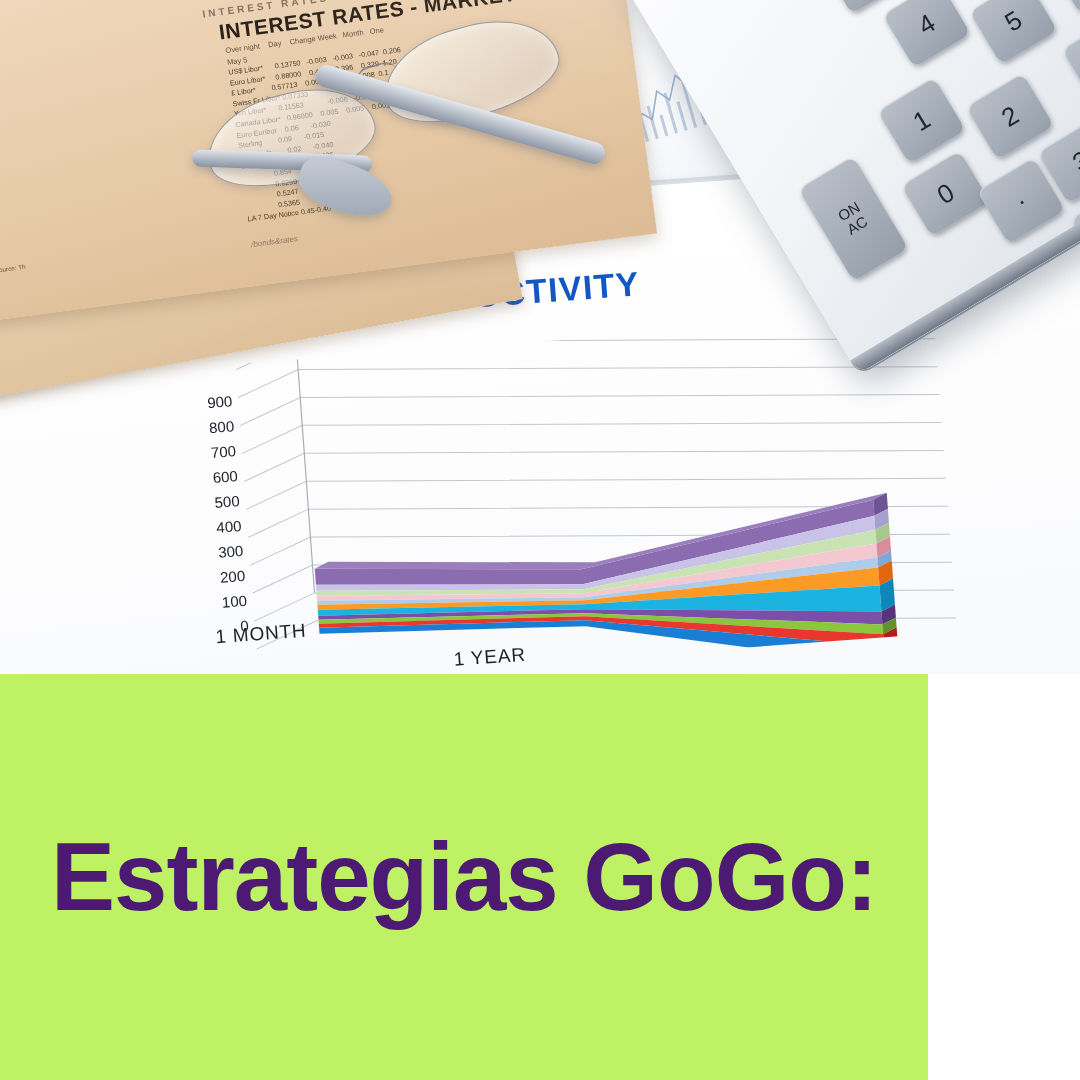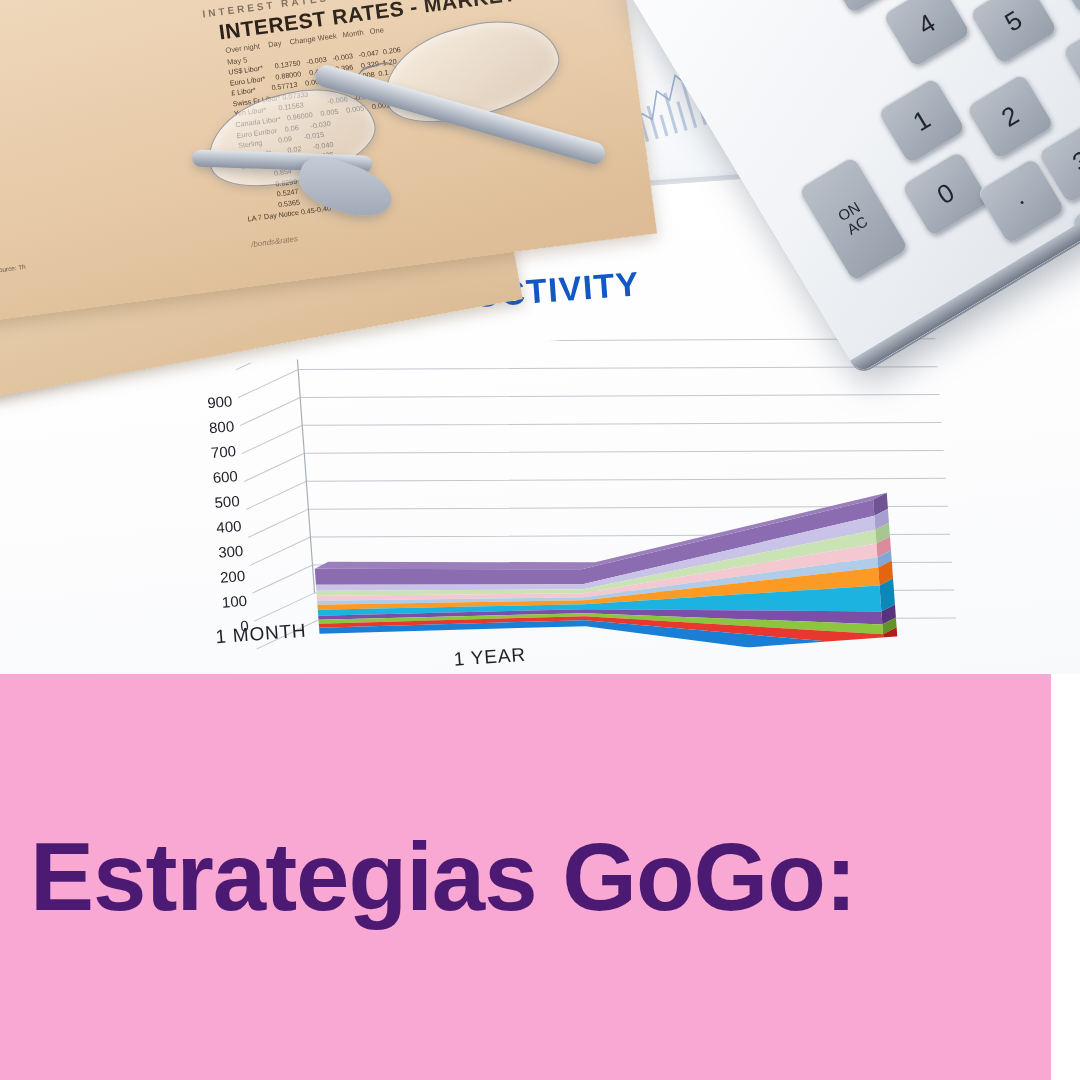--- a/index.html
+++ b/index.html
@@ -99,22 +99,22 @@
         color:#1257c4;letter-spacing:1.3px;font-family:"Liberation Sans",sans-serif;
         text-shadow:0 1px 2px rgba(255,255,255,.9);}
   .ylab{position:absolute;right:0;font-size:15px;color:#20242b;text-align:right;width:46px;
         font-family:"Liberation Sans",sans-serif;}
   .ylabs{position:absolute;left:2px;top:108px;width:48px;height:210px;}
   .xlab{position:absolute;font-size:19px;color:#1d2128;letter-spacing:.8px;
         font-family:"Liberation Sans",sans-serif;}
   .plot{position:absolute;left:56px;top:78px;width:700px;height:320px;}
 
   
-  .caption{position:absolute;left:0;top:674px;width:1051px;height:406px;background:#f9a8d4;
-           display:flex;align-items:center;justify-content:flex-start;}
+  .caption{position:absolute;left:0;top:674px;width:928px;height:406px;background:#bef264;
+           display:flex;align-items:center;justify-content:center;}
   .caption h1{margin:0;padding:0 30px;text-align:center;color:#4c1a73;
            font-family:"Liberation Sans",sans-serif;font-weight:bold;
            font-size:96px;line-height:1.00;letter-spacing:-1px;}
   .caption .l{display:block;}
 </style>
 </head>
 <body>
 
 <div class="poster">
 

